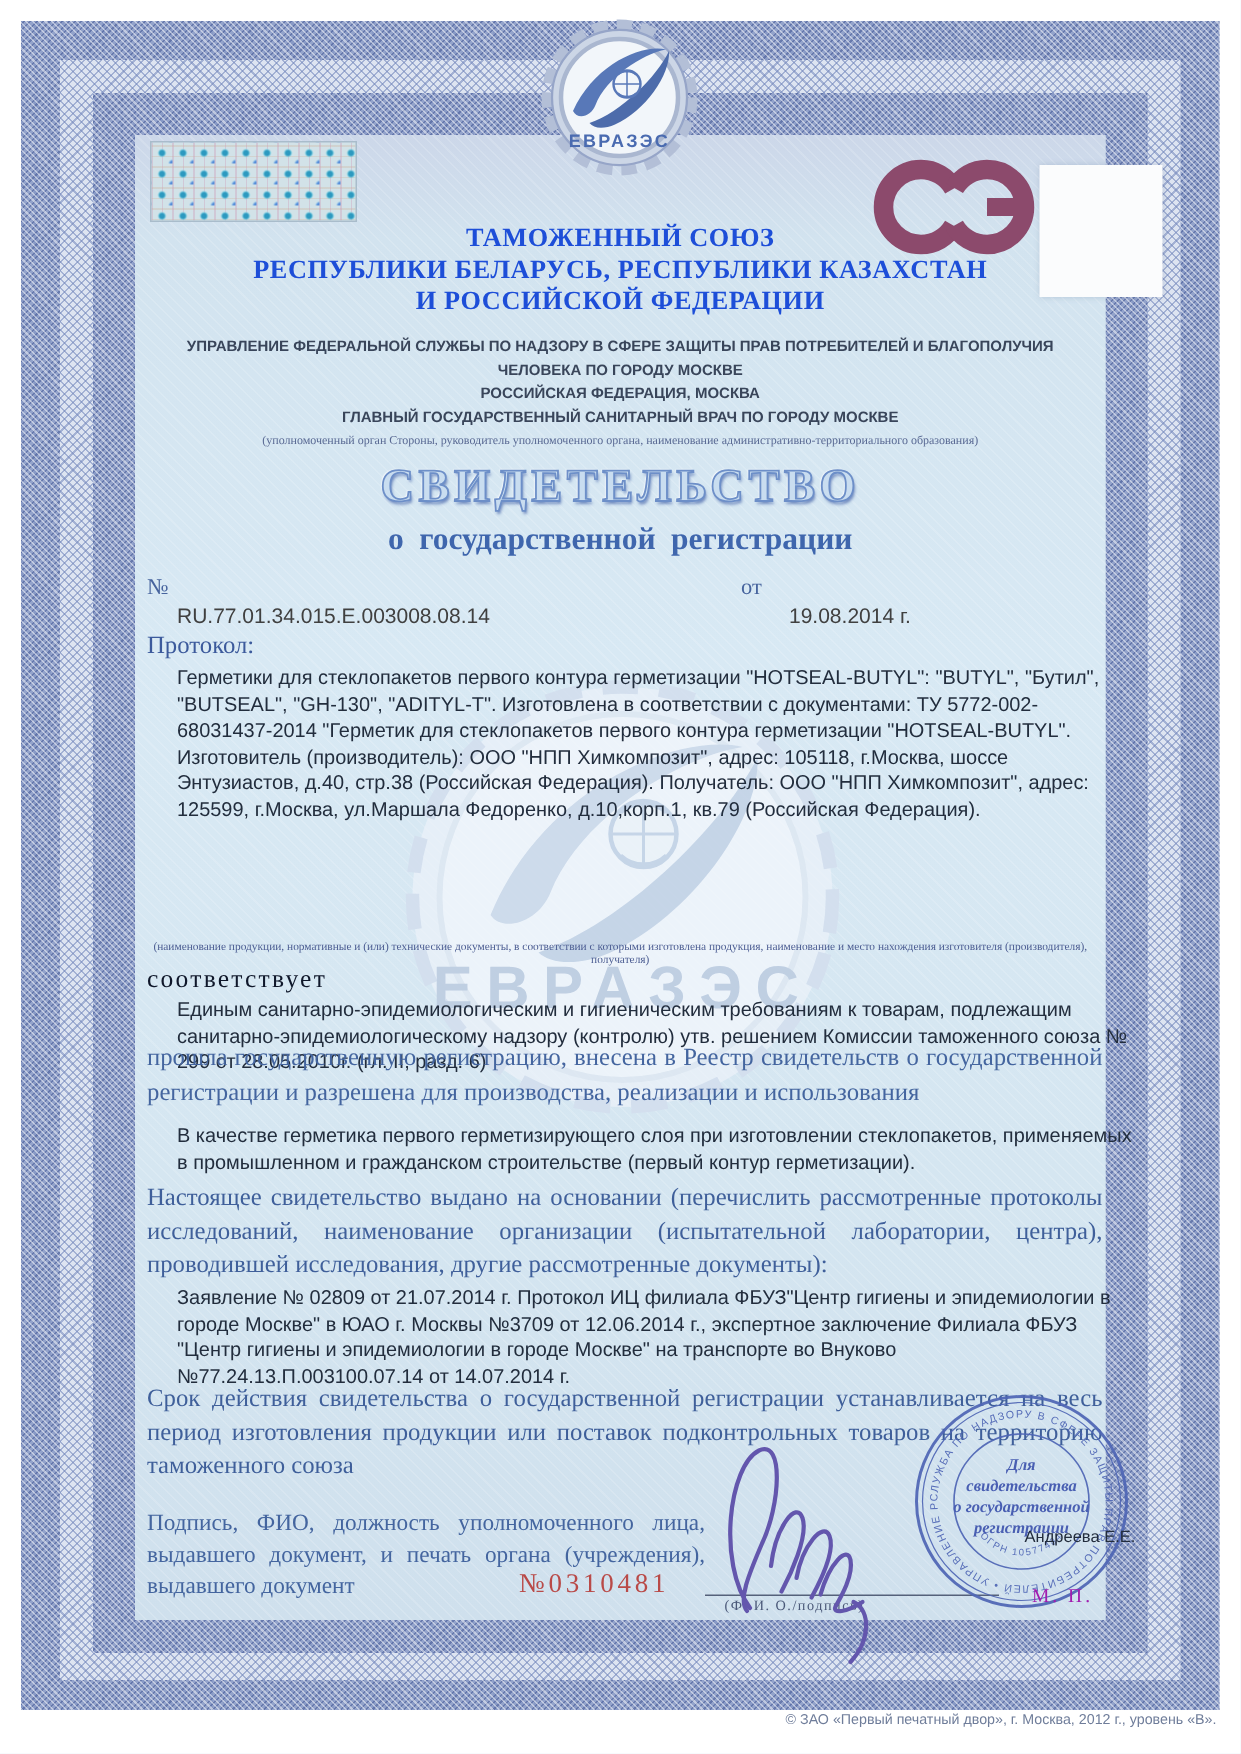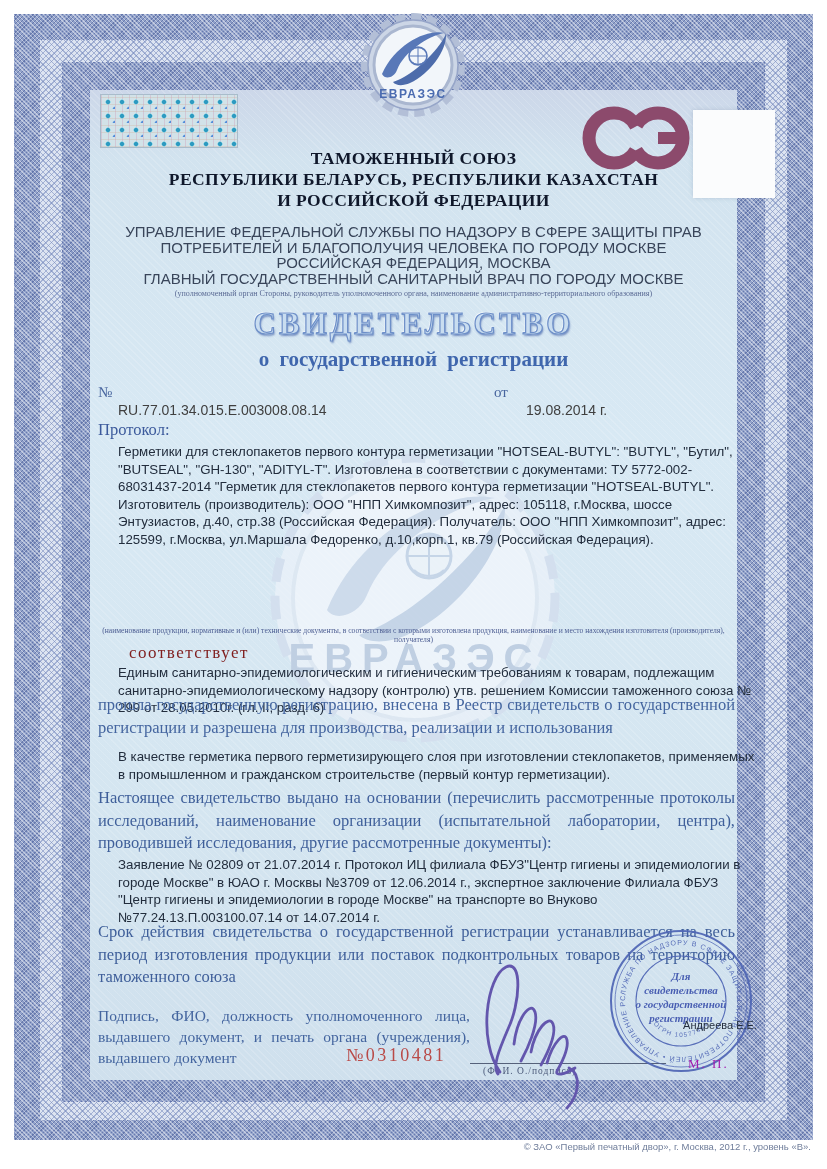--- a/index.html
+++ b/index.html
@@ -46,35 +46,35 @@
   .se-logo{position:absolute;left:580px;top:96px;z-index:3;}
   .white-square{position:absolute;left:693px;top:110px;width:82px;height:88px;background:#fbfcfd;z-index:3;
     box-shadow:0 0 4px rgba(120,140,170,.35);}
   .watermark{position:absolute;left:267px;top:450px;z-index:1;opacity:.85;}
 
   
   .t{position:absolute;z-index:2;}
   .serif{font-family:"Liberation Serif",serif;}
   .center{left:90px;width:647px;text-align:center;}
 
-  .union-line{font-weight:bold;font-size:17.5px;color:#0f172a;letter-spacing:.4px;}
-  .auth-block{top:224px;font-size:15px;line-height:15.5px;color:#39455a;font-weight:400;}
+  .union-line{font-weight:bold;font-size:17.5px;color:#1d4ed8;letter-spacing:.4px;}
+  .auth-block{top:224px;font-size:10px;line-height:15.5px;color:#39455a;font-weight:700;}
   .auth-note{top:289px;font-size:8px;color:#5a6a94;}
   .main-title{top:306px;font-weight:bold;font-size:31px;letter-spacing:3px;color:#c9ddf0;
       -webkit-text-stroke:1.2px #6d8fc8;text-shadow:1px 2px 2px rgba(80,110,175,.75), -1px -1px 1px rgba(255,255,255,.9);}
   .subtitle{top:347px;font-weight:bold;font-size:21px;color:#3f66ad;word-spacing:5px;}
 
   .lbl{font-size:15px;color:#47649e;}
   .val{font-size:14px;color:#404040;}
 
   .para-sans{font-size:13.3px;line-height:17.6px;color:#222d3d;width:637px;left:98px;margin-left:20px;}
   .para-serif{font-family:"Liberation Serif",serif;font-size:16.5px;line-height:22.5px;
       color:#44659f;width:637px;left:98px;text-align:justify;}
 
-  .conforms{left:98px;top:643px;font-size:17px;color:#7f1d1d;letter-spacing:1.5px;margin-left:31px;}
+  .conforms{left:98px;top:643px;font-size:17px;color:#0f172a;letter-spacing:1.5px;}
 
   .sign-note{width:372px;font-size:15.5px;line-height:21px;}
   .sig-line{position:absolute;left:470px;top:1063px;width:196px;border-top:1px solid #55617a;z-index:2;}
   .sig-caption{left:483px;top:1066px;font-size:9.5px;color:#4a5878;letter-spacing:1px;}
   .signature{position:absolute;left:468px;top:922px;z-index:6;}
   .stamp{position:absolute;left:606px;top:926px;z-index:4;opacity:.93;}
   .signer{left:660px;top:1019px;width:120px;text-align:center;font-size:11px;color:#222c3c;z-index:6;}
   .mp{left:688px;top:1056px;font-size:13px;color:#a21caf;letter-spacing:2px;z-index:6;}
   .serial{left:346px;top:1045px;font-size:18px;letter-spacing:2.5px;color:#b94a48;}
   .footer{position:absolute;right:16px;top:1141px;font-size:9.5px;color:#6f7d9a;z-index:2;}

